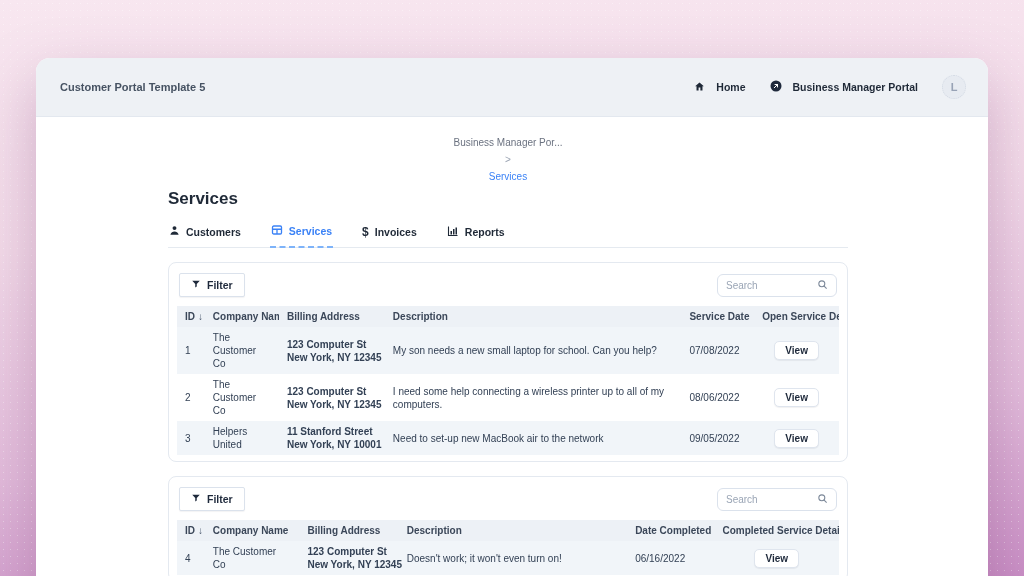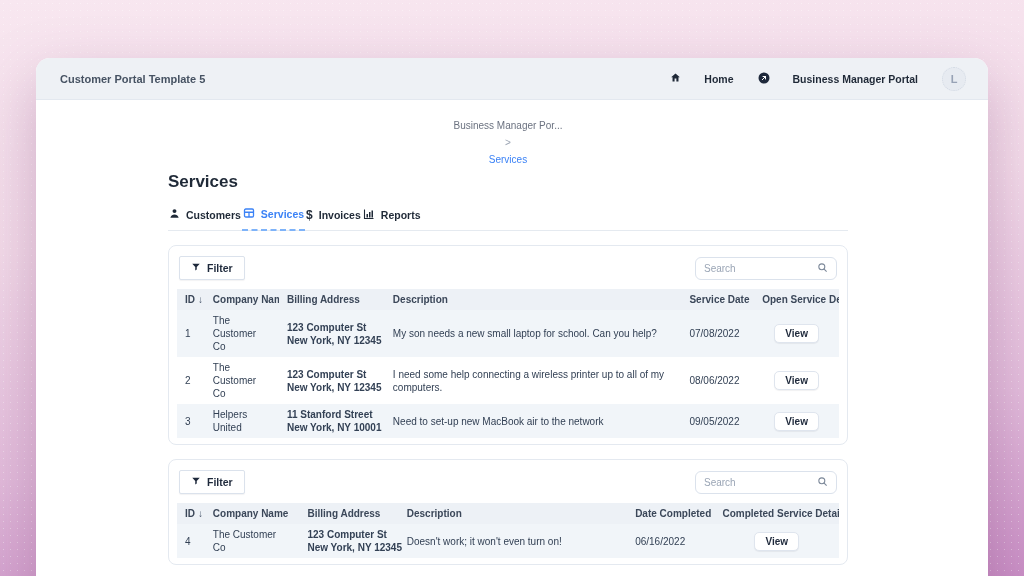--- a/index.html
+++ b/index.html
@@ -13,63 +13,63 @@
     position: relative;
   }
 
   .window {
     position: absolute; left: 36px; top: 58px; width: 952px; height: 640px;
     background: #ffffff; border-radius: 14px; overflow: hidden;
     box-shadow: 0 24px 60px rgba(128, 70, 124, .35);
   }
 
   .win-header {
-    height: 42px; background: #eef1f5; border-bottom: 1px solid #e3e8ef;
+    height: 59px; background: #eef1f5; border-bottom: 1px solid #e3e8ef;
     display: flex; align-items: center; padding: 0 22px 0 24px;
   }
   .win-title { font-size: 11px; font-weight: 600; color: #465262; }
   .win-nav { margin-left: auto; display: flex; align-items: center; gap: 24px; }
-  .nav-link { display: flex; align-items: center; gap: 23px; font-size: 10.5px; font-weight: 600; color: #1f2937; cursor: pointer; }
+  .nav-link { display: flex; align-items: center; gap: 11px; font-size: 10.5px; font-weight: 600; color: #1f2937; cursor: pointer; }
   .avatar {
     width: 24px; height: 24px; border-radius: 50%; background: #e7ebf1;
     border: 1px dotted #d3dae4; color: #97a2b5; font-size: 11px; font-weight: 600;
     display: flex; align-items: center; justify-content: center; cursor: pointer;
   }
 
   .content { padding: 20px 0 0 132px; width: 820px; }
   .inner { width: 680px; }
 
   .breadcrumb { display: flex; align-items: center; gap: 6px; font-size: 10px; margin-bottom: 7px; flex-direction: column; }
   .crumb-parent { color: #6b7280; cursor: pointer; }
   .crumb-sep { color: #9aa3b2; }
   .crumb-current { color: #3b82f6; cursor: pointer; }
 
   .page-title { font-size: 17px; font-weight: 700; color: #1f2937; margin-bottom: 15px; }
 
-  .tabs { display: flex; border-bottom: 1px solid #e5eaf0; width: 680px; }
+  .tabs { display: flex; gap: 28px; border-bottom: 1px solid #e5eaf0; width: 680px; }
   .tab { display: flex; align-items: center; gap: 6px; font-size: 10.5px; font-weight: 600;
          color: #1f2937; padding: 0 1px 8px; cursor: pointer; }
   .tab.active { color: #3b82f6; border-bottom: 2px dashed #7eb3f9; margin-bottom: -1px; }
   .dollar { font-size: 12px; font-weight: 700; color: #1f2937; line-height: 10px; }
 
   .card {
     border: 1px solid #e4e9f0; border-radius: 8px; background: #fff;
     width: 680px; margin-top: 14px; padding: 10px 8px 6px;
   }
   .card-title { font-size: 11px; font-weight: 700; color: #1e293b; margin: 2px 0 12px 2px; }
   .card-toolbar { display: flex; justify-content: space-between; align-items: center; margin: 0 2px 9px; }
   .filter-btn {
     display: flex; align-items: center; gap: 6px; background: #fff;
     border: 1px solid #dbe2ec; border-radius: 2px; padding: 5px 11px;
     font-size: 10.5px; font-weight: 600; color: #1e293b; cursor: pointer;
     box-shadow: 0 1px 1px rgba(16,24,40,.05);
     font-family: inherit;
   }
   .search-box {
-    width: 142px; height: 23px; border: 1px solid #dbe2ec; border-radius: 6px;
+    width: 120px; height: 23px; border: 1px solid #dbe2ec; border-radius: 6px;
     display: flex; align-items: center; padding: 0 8px; background: #fff;
   }
   .search-box input {
     border: 0; outline: 0; flex: 1; min-width: 0; font-size: 10px; color: #334155;
     font-family: inherit; background: transparent;
   }
   .search-box input::placeholder { color: #9aa5b5; }
 
   table { width: 100%; border-collapse: collapse; font-size: 10px; color: #334155; table-layout: fixed; }
   thead th {

